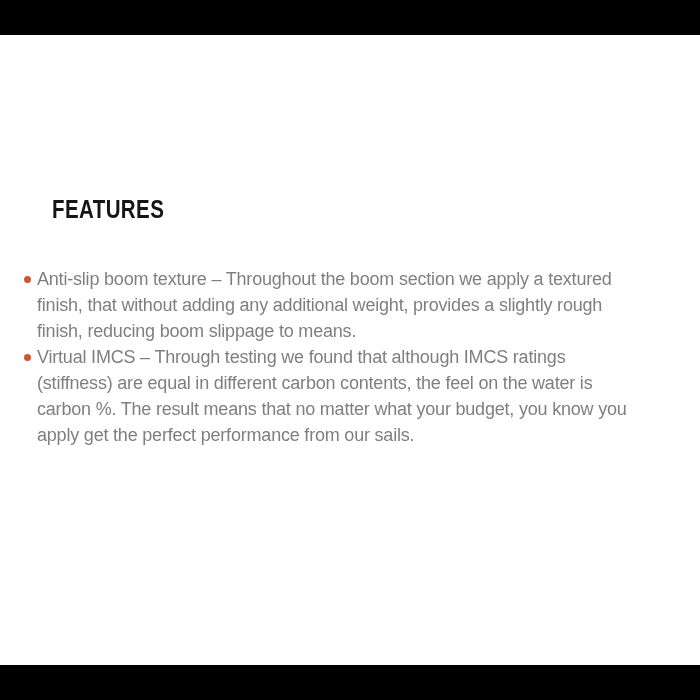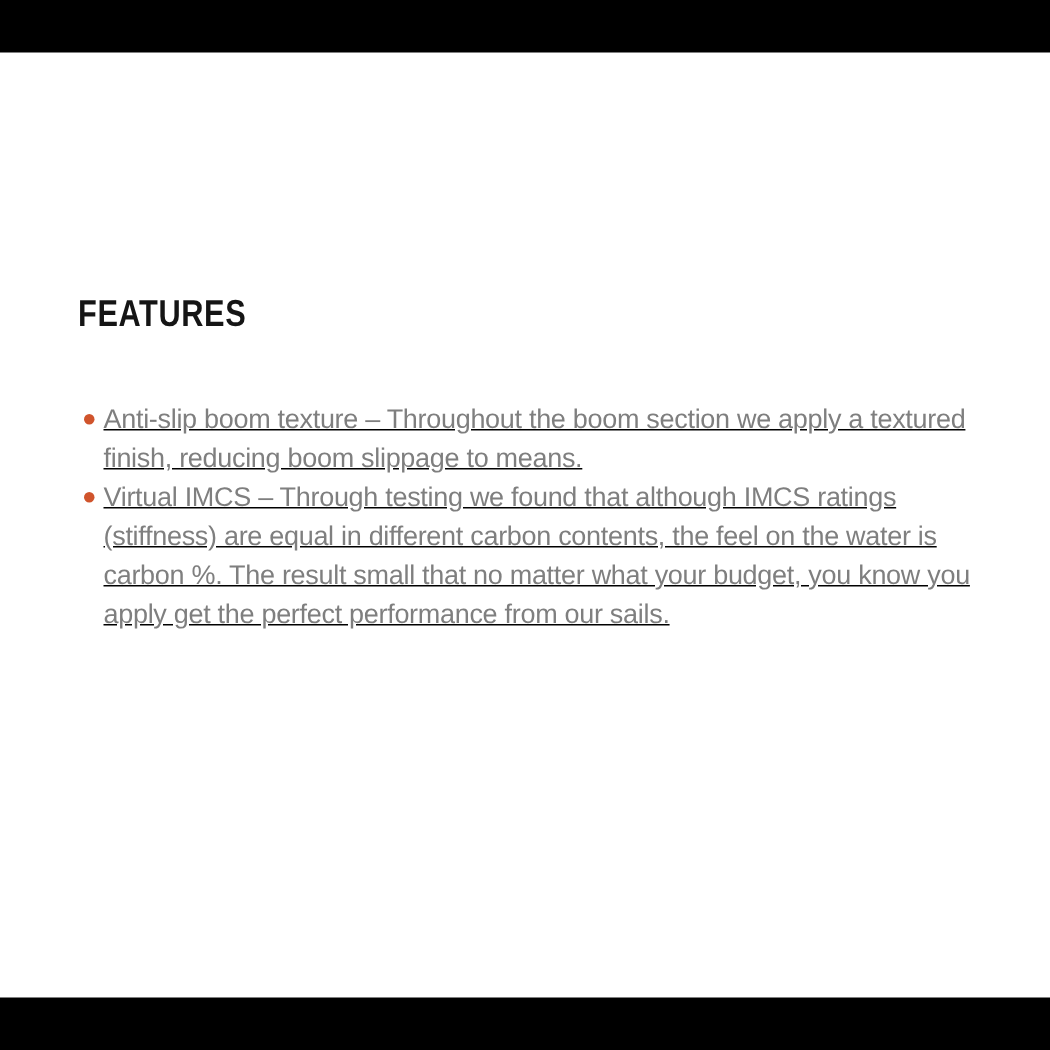--- a/index.html
+++ b/index.html
@@ -30,23 +30,22 @@
     font-size:25px;line-height:25px;
     font-weight:bold;
     letter-spacing:0.5px;
     color:var(--heading);
     transform:scaleX(0.82);
     transform-origin:0 0;
     white-space:nowrap;
   }
   .features{
     position:absolute;
-    left:56px;top:266px;
+    left:24px;top:266px;
     width:632px;
-    text-decoration:underline;
   }
   .feature-item{
     position:relative;
     padding-left:13px;
   }
   .bullet-dot{
     position:absolute;
     left:0;top:9.5px;
     width:7px;height:7px;
     border-radius:50%;
@@ -66,26 +65,27 @@
 
 <div class="letterbox top"></div>
 
 <h1 class="page-title">FEATURES</h1>
 
 <div class="features">
 
   <div class="feature-item">
     <span class="bullet-dot"></span>
     <div class="feature-line">Anti-slip boom texture – Throughout the boom section we apply a textured</div>
+    <div class="feature-line">finish, that without adding any additional weight, provides a slightly rough</div>
     <div class="feature-line">finish, reducing boom slippage to means.</div>
   </div>
 
   <div class="feature-item">
     <span class="bullet-dot"></span>
     <div class="feature-line">Virtual IMCS – Through testing we found that although IMCS ratings</div>
     <div class="feature-line">(stiffness) are equal in different carbon contents, the feel on the water is</div>
-    <div class="feature-line">carbon %. The result small that no matter what your budget, you know you</div>
+    <div class="feature-line">carbon %. The result means that no matter what your budget, you know you</div>
     <div class="feature-line">apply get the perfect performance from our sails.</div>
   </div>
 
 </div>
 
 <div class="letterbox bottom"></div>
 
 </body></html>

